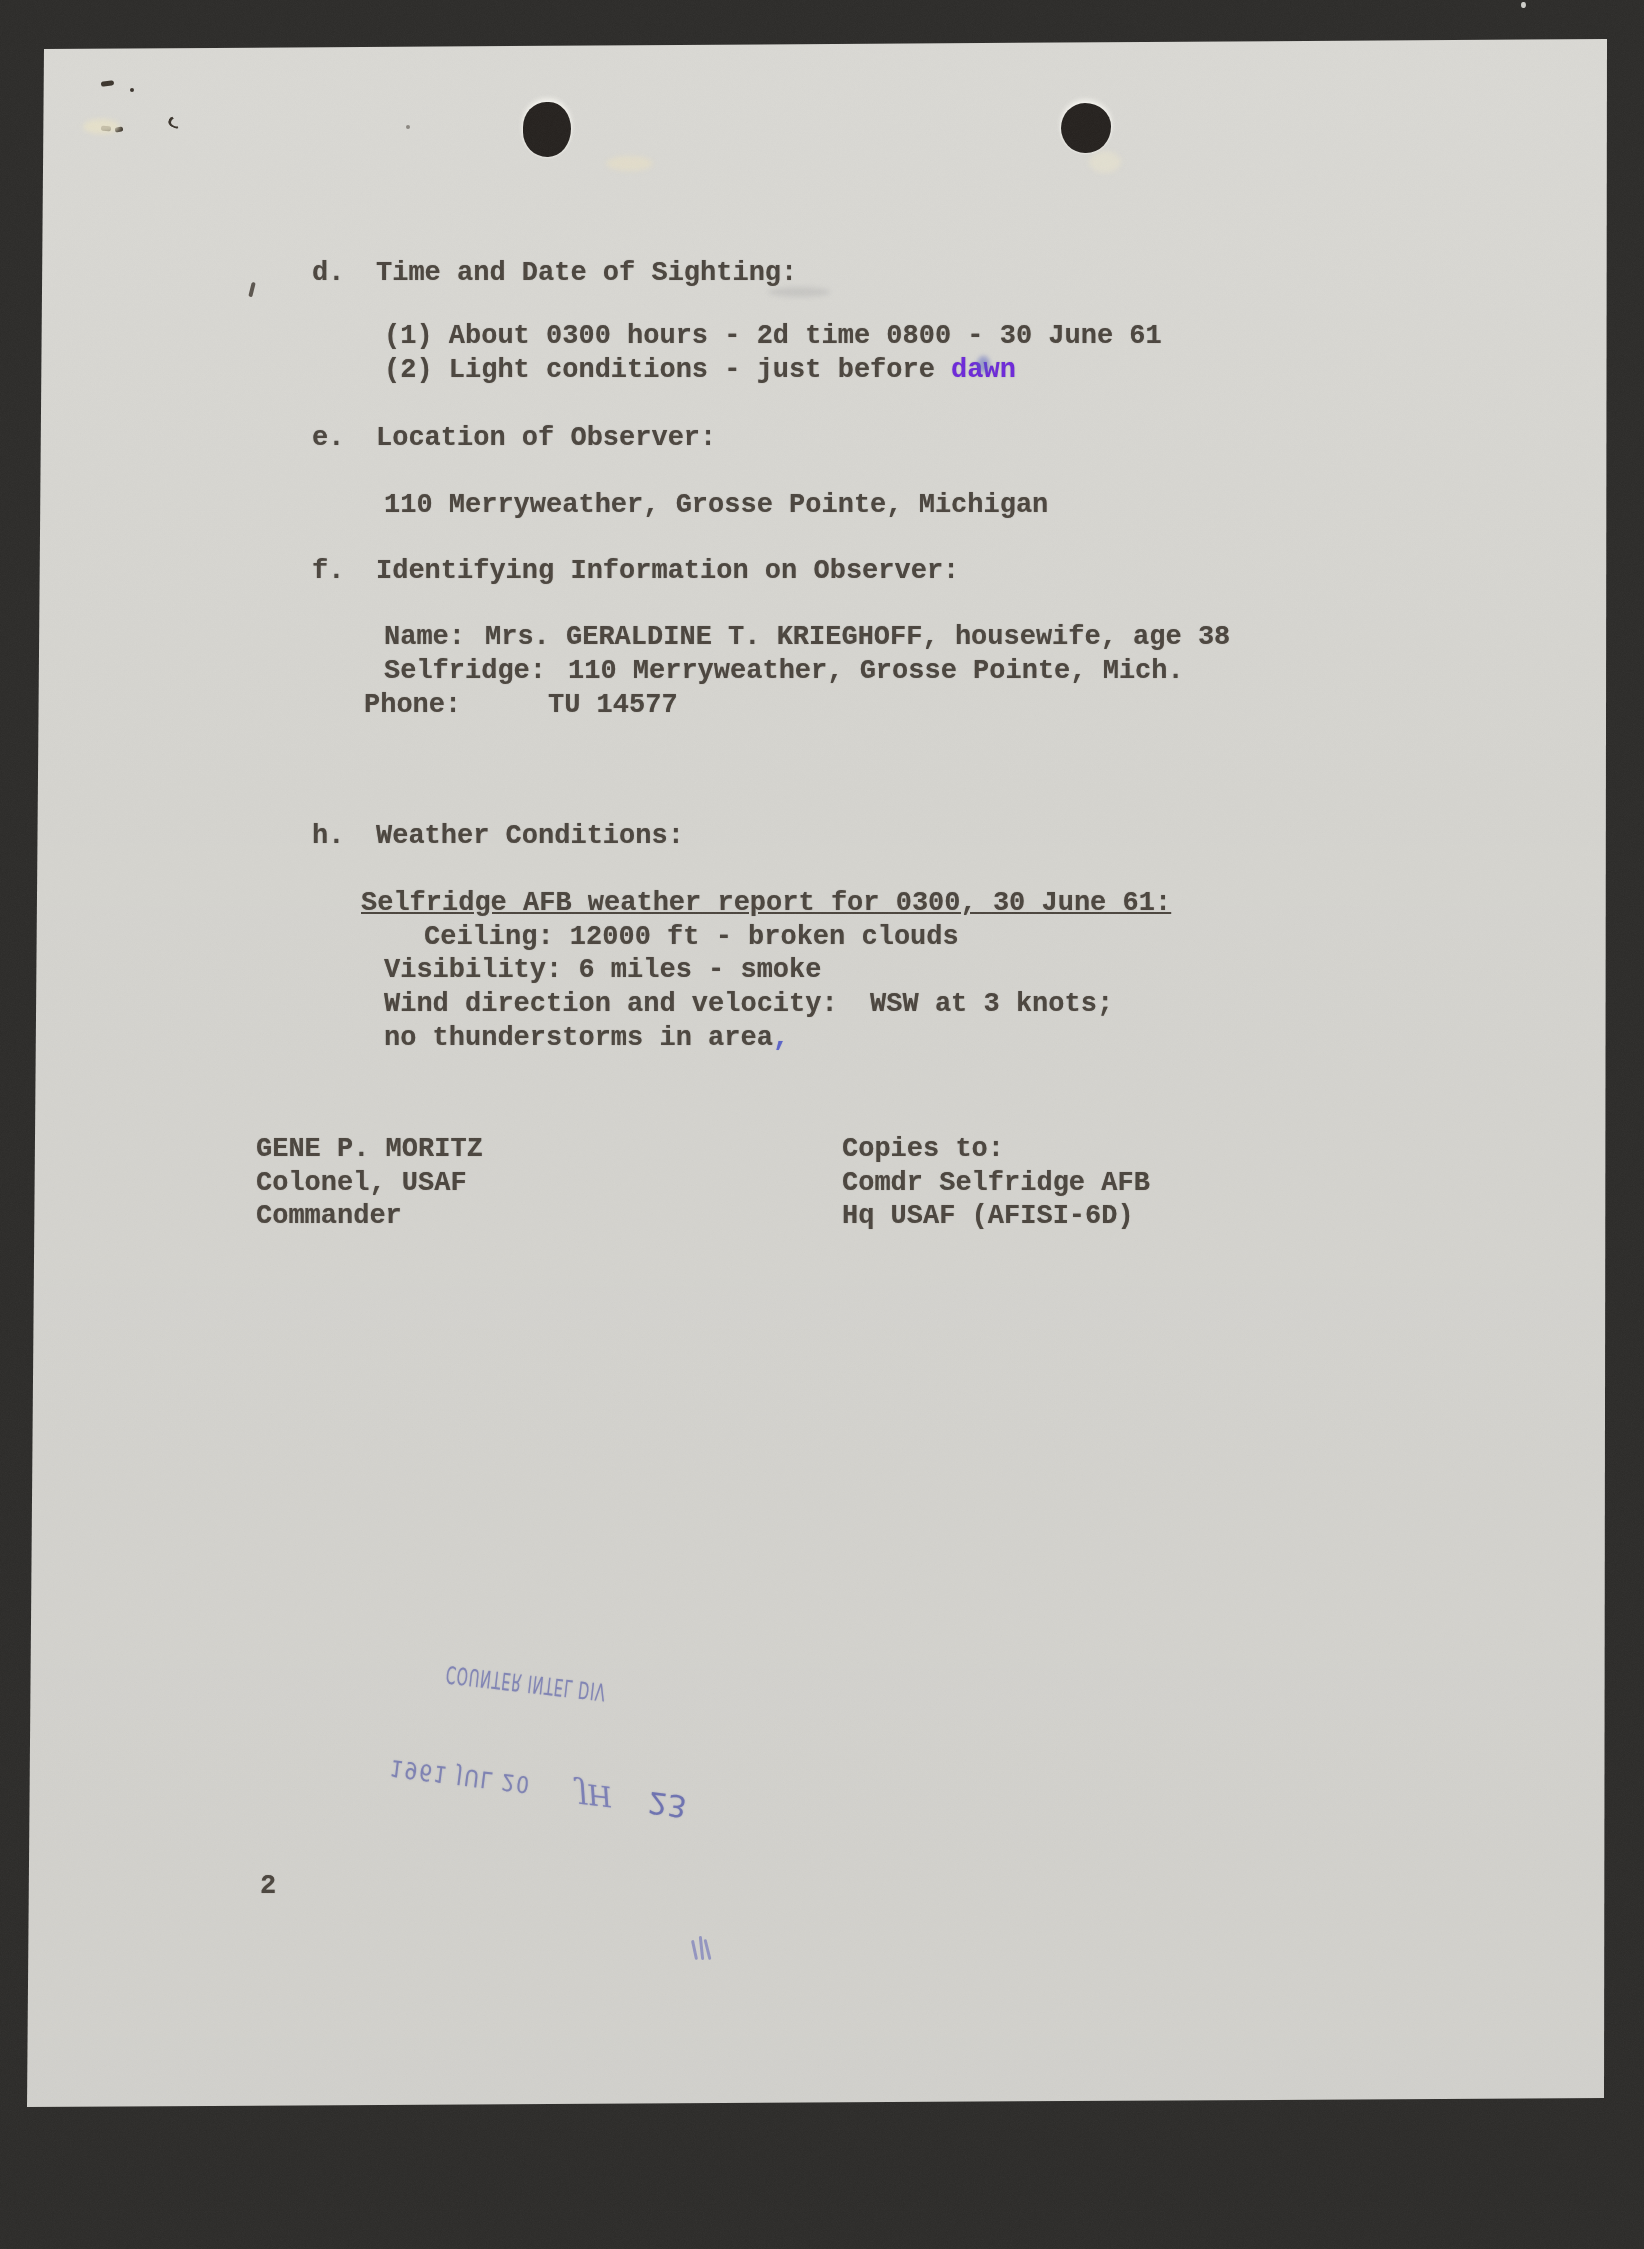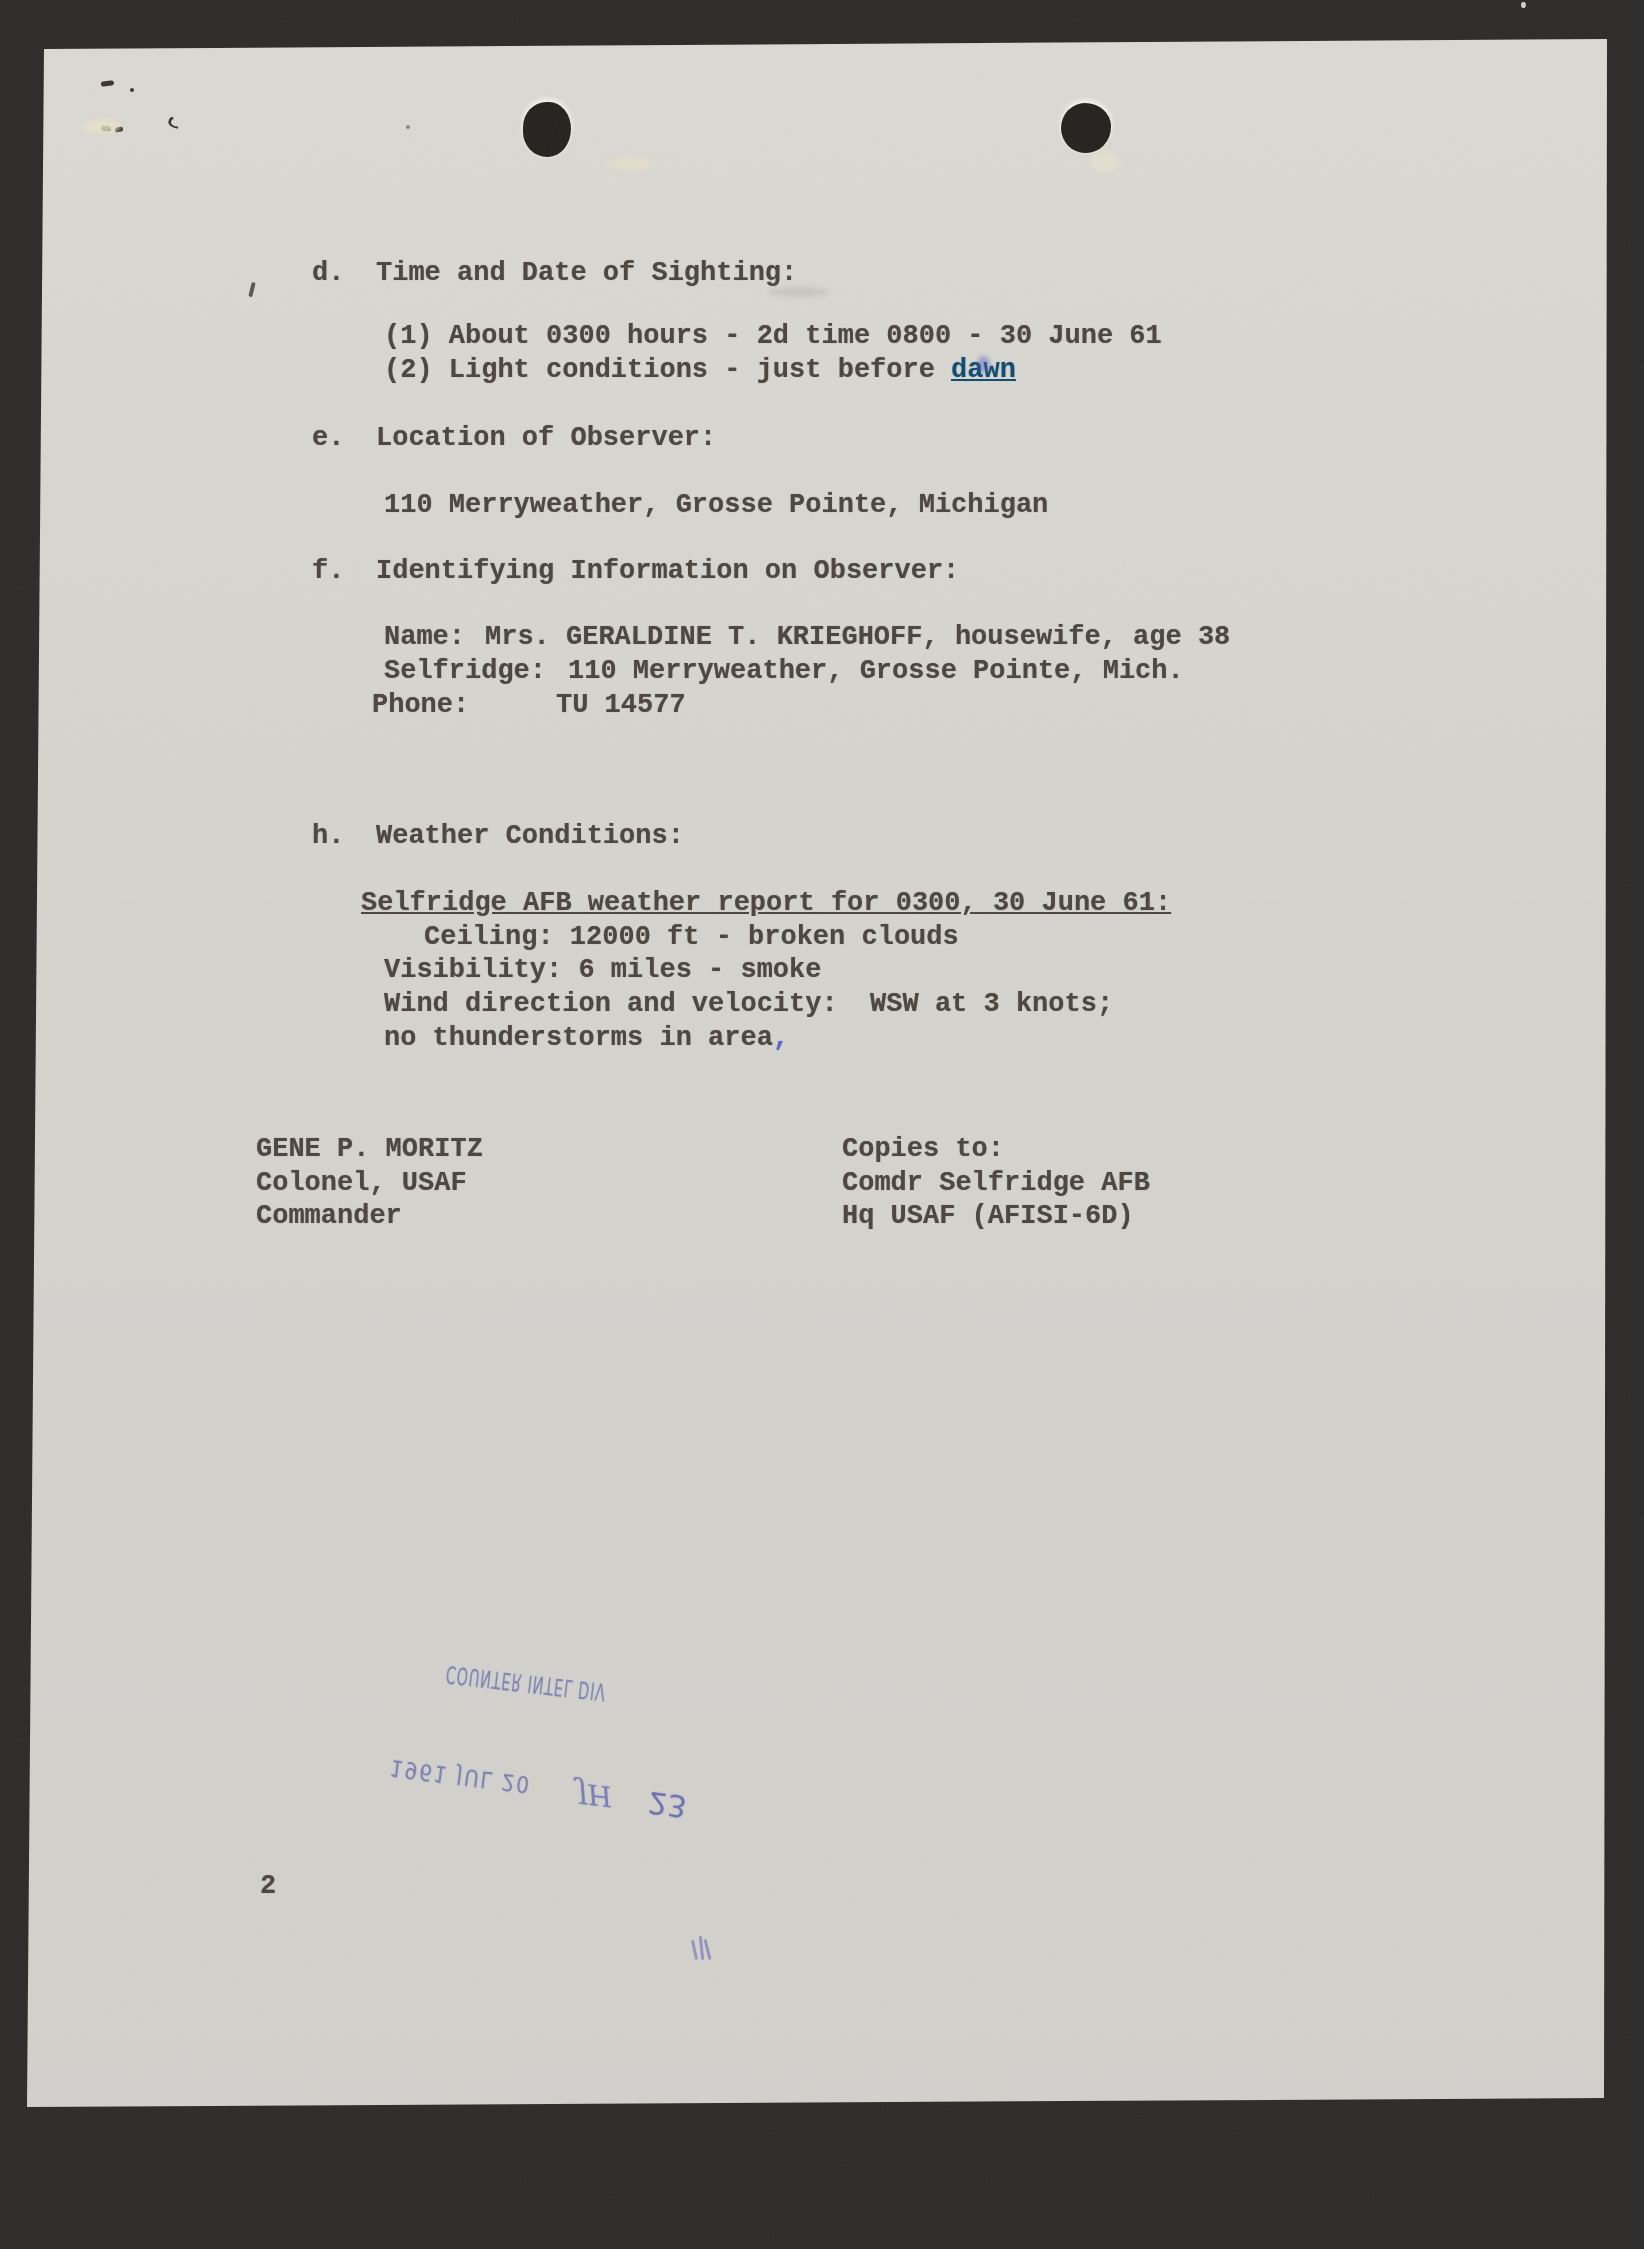--- a/index.html
+++ b/index.html
@@ -10,21 +10,21 @@
          clip-path:polygon(44px 49px,1607px 39px,1604px 2098px,27px 2107px);}
   .paper-shade{position:absolute;inset:0;background:linear-gradient(180deg,
          rgba(255,255,255,0.05) 0%,rgba(0,0,0,0.015) 40%,rgba(0,0,0,0.03) 100%);}
   
   .t{position:absolute;font-family:"Liberation Mono",monospace;font-weight:700;
      font-size:27px;line-height:34px;color:#4b453e;white-space:pre;
      text-shadow:0 0 1px rgba(75,69,62,0.55);}
   .sec-letter{display:inline-block;width:64px;}
   .f-label{display:inline-block;}
   .w205{width:101px;} .w372{width:184px;}
-  .faded-word{color:#0c4a6e;text-shadow:0 0 1.5px rgba(130,130,140,0.6);position:relative;text-decoration:underline;}
+  .faded-word{color:#6d28d9;text-shadow:0 0 1.5px rgba(130,130,140,0.6);position:relative;}
   .blue-blot{position:absolute;left:26px;top:1px;width:13px;height:17px;border-radius:50%;
              background:rgba(80,90,190,0.45);filter:blur(2px);}
   .blue-comma{color:#5b64c8;text-shadow:0 0 1px rgba(91,100,200,0.6);}
   
   .hole{position:absolute;background:#25211e;
         box-shadow:0 -3px 5px 0.5px rgba(248,247,241,0.85),0 0 2px 1px rgba(244,243,238,0.5);}
   .hole-1{left:523px;top:102px;width:48px;height:55px;border-radius:50% 47% 49% 52%/47% 50% 53% 47%;}
   .hole-2{left:1061px;top:103px;width:50px;height:50px;border-radius:48% 52% 50% 48%/50% 46% 52% 50%;}
   
   .stamp{position:absolute;color:rgba(103,108,172,0.62);white-space:nowrap;
@@ -97,21 +97,21 @@
     <div class="t" style="left:312px;top:256px;"><span class="sec-letter">d.</span><span>Time and Date of Sighting:</span></div>
     <div class="t" style="left:384px;top:319px;">(1) About 0300 hours - 2d time 0800 - 30 June 61</div>
     <div class="t" style="left:384px;top:353px;"><span>(2) Light conditions - just before </span><span class="faded-word"><span>dawn</span><span class="blue-blot"></span></span></div>
 
     <div class="t" style="left:312px;top:421px;"><span class="sec-letter">e.</span><span>Location of Observer:</span></div>
     <div class="t" style="left:384px;top:488px;">110 Merryweather, Grosse Pointe, Michigan</div>
 
     <div class="t" style="left:312px;top:554px;"><span class="sec-letter">f.</span><span>Identifying Information on Observer:</span></div>
     <div class="t" style="left:384px;top:620px;"><span class="f-label w205">Name:</span><span>Mrs. GERALDINE T. KRIEGHOFF, housewife, age 38</span></div>
     <div class="t" style="left:384px;top:654px;"><span class="f-label w372">Selfridge:</span><span>110 Merryweather, Grosse Pointe, Mich.</span></div>
-    <div class="t" style="left:372px;top:688px;"><span class="f-label w372">Phone:</span><span>TU 14577</span></div>
+    <div class="t" style="left:364px;top:688px;"><span class="f-label w372">Phone:</span><span>TU 14577</span></div>
 
 
     <div class="t" style="left:312px;top:819px;"><span class="sec-letter">h.</span><span>Weather Conditions:</span></div>
     <div class="t" style="left:361px;top:886px;text-decoration:underline;">Selfridge AFB weather report for 0300, 30 June 61:</div>
     <div class="t" style="left:384px;top:920px;margin-left:40px;">Ceiling: 12000 ft - broken clouds</div>
     <div class="t" style="left:384px;top:953px;">Visibility: 6 miles - smoke</div>
     <div class="t" style="left:384px;top:987px;">Wind direction and velocity:  WSW at 3 knots;</div>
     <div class="t" style="left:384px;top:1021px;"><span>no thunderstorms in area</span><span class="blue-comma">,</span></div>
 
     <div class="t" style="left:256px;top:1132px;">GENE P. MORITZ</div>

